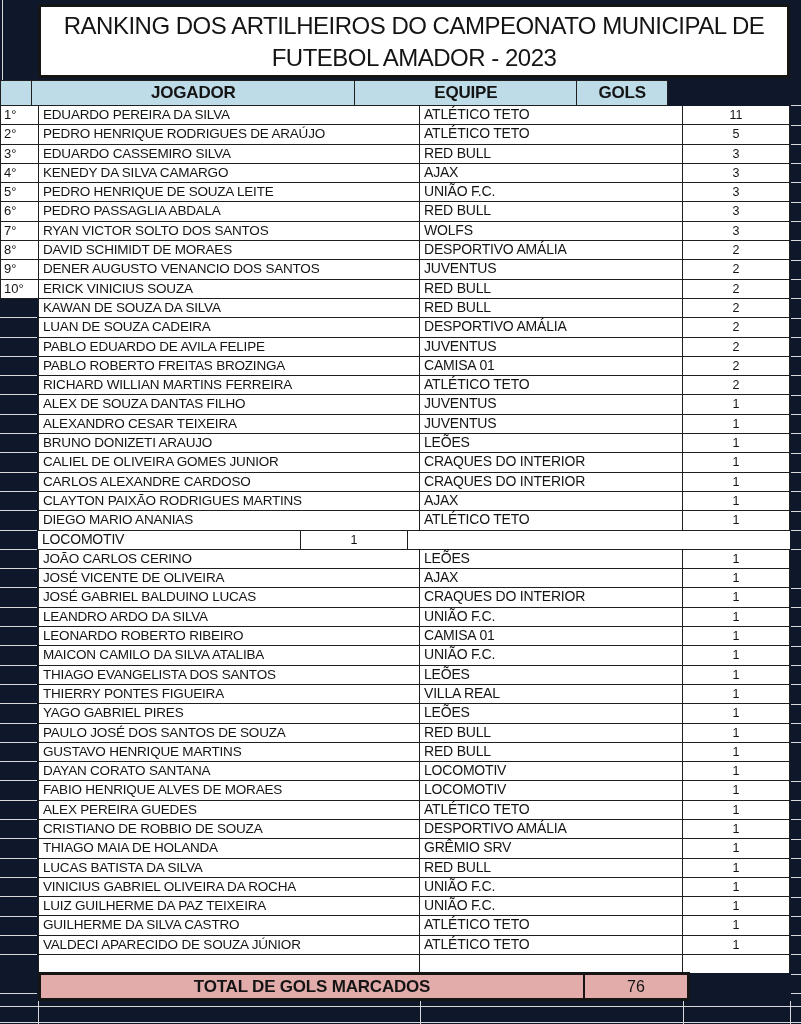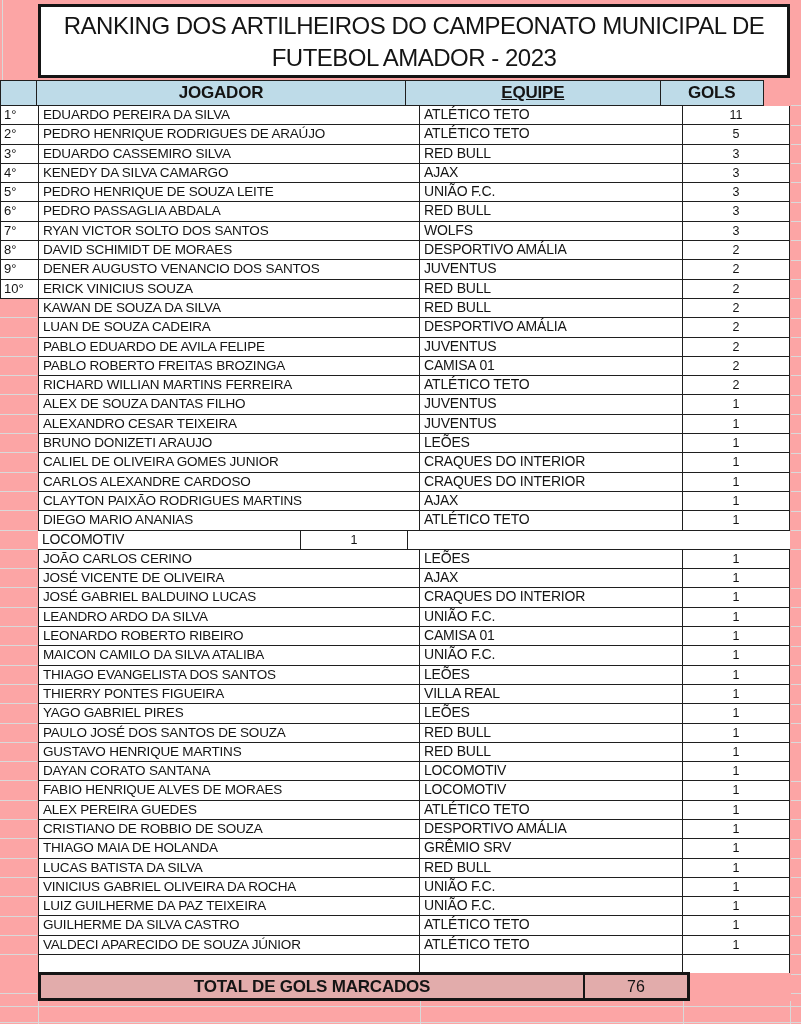--- a/index.html
+++ b/index.html
@@ -6,43 +6,43 @@
     --header-bg:#bedbe8;
     --total-bg:#e2acab;
     --border:#151515;
     --thin:#1f1f1f;
     --gridline:#d9d9d9;
     --text:#141414;
   }
   *{box-sizing:border-box;margin:0;padding:0;}
   html,body{background:#ffffff;}
   body{font-family:"Liberation Sans","DejaVu Sans",sans-serif;color:var(--text);}
-  .sheet{position:relative;width:801px;height:1024px;background:#fca5a5;overflow:hidden;}
+  .sheet{position:relative;width:801px;height:1024px;background:#0f172a;overflow:hidden;}
 
   
   .gl{position:absolute;background:var(--gridline);}
   .left-grid{position:absolute;left:0;top:299px;width:37px;height:702px;
     background:repeating-linear-gradient(to bottom,transparent 0 18.3px,var(--gridline) 18.3px 19.3px);}
   .right-grid{position:absolute;left:791px;top:87px;width:10px;height:914px;
     background:repeating-linear-gradient(to bottom,transparent 0 18.3px,var(--gridline) 18.3px 19.3px);}
 
   
   .title-box{position:absolute;left:38px;top:4px;width:752px;height:74px;
     border:3px solid var(--border);background:#fff;text-align:center;padding-top:3px;}
   .title-line{font-size:24px;line-height:32px;letter-spacing:-0.5px;white-space:nowrap;font-weight:500;}
 
   
-  .header-row{position:absolute;left:0;top:80px;width:764px;height:26px;display:flex;}
+  .header-row{position:absolute;left:0;top:80px;width:668px;height:26px;display:flex;}
   .header-row .cell{background:var(--header-bg);border-top:1px solid var(--thin);
     border-bottom:1px solid var(--thin);border-right:1px solid var(--thin);
     display:flex;align-items:center;justify-content:center;
     font-weight:bold;font-size:17px;letter-spacing:-0.2px;}
   .h-rank{width:38px;border-left:1px solid var(--thin);}
   .h-player{width:382px;}
-  .h-team{width:263px;text-decoration:underline;}
+  .h-team{width:263px;}
   .h-gols{width:107px;}
 
   
   .rank-strip{position:absolute;left:0;top:106px;width:38px;}
   .rank-cell{height:19.3px;border-left:1px solid var(--thin);border-bottom:1px solid var(--thin);
     font-size:13px;line-height:18px;padding-left:3px;background:#fff;}
 
   
   .rows{position:absolute;left:38px;top:106px;width:752px;border-radius:31px;}
   .row{display:flex;height:19.3px;border-bottom:1px solid var(--thin);background:#fff;}

